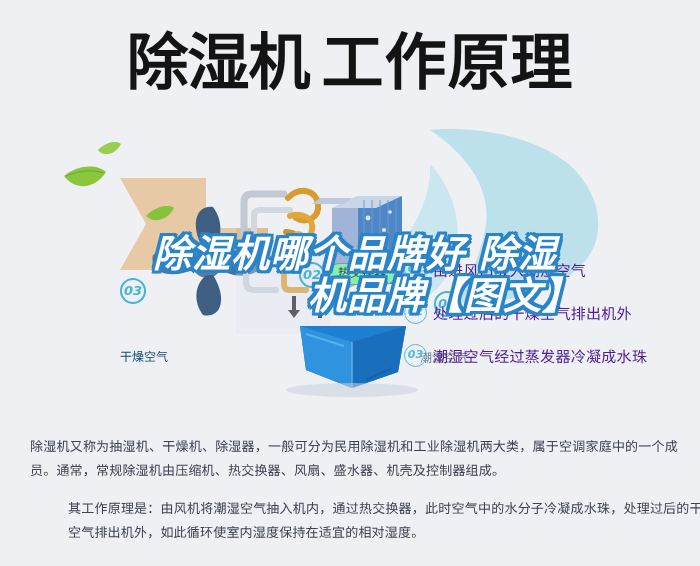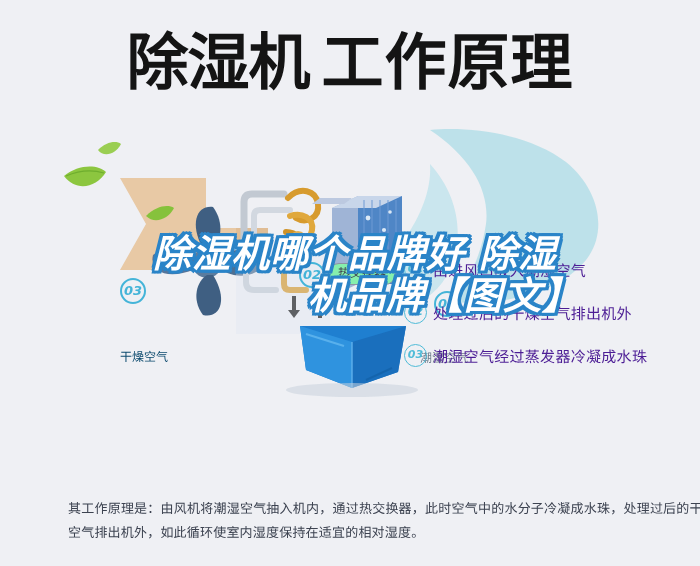--- a/index.html
+++ b/index.html
@@ -296,15 +296,16 @@
     <div class="step-row">
       <span class="step-num">03</span><span class="step-text">潮湿空气经过蒸发器冷凝成水珠</span>
     </div>
   </div>
 
   <div class="overlay">
     <div class="ov-line l1">除湿机哪个品牌好 除湿</div>
     <div class="ov-line l3">机品牌【图文】</div>
   </div>
 
+  <p class="body-text" id="para-1">除湿机又称为抽湿机、干燥机、除湿器，一般可分为民用除湿机和工业除湿机两大类，属于空调家庭中的一个成员。通常，常规除湿机由压缩机、热交换器、风扇、盛水器、机壳及控制器组成。</p>
   <p class="body-text" id="para-2">其工作原理是：由风机将潮湿空气抽入机内，通过热交换器，此时空气中的水分子冷凝成水珠，处理过后的干燥空气排出机外，如此循环使室内湿度保持在适宜的相对湿度。</p>
 
 </div>
 
 </body></html>

